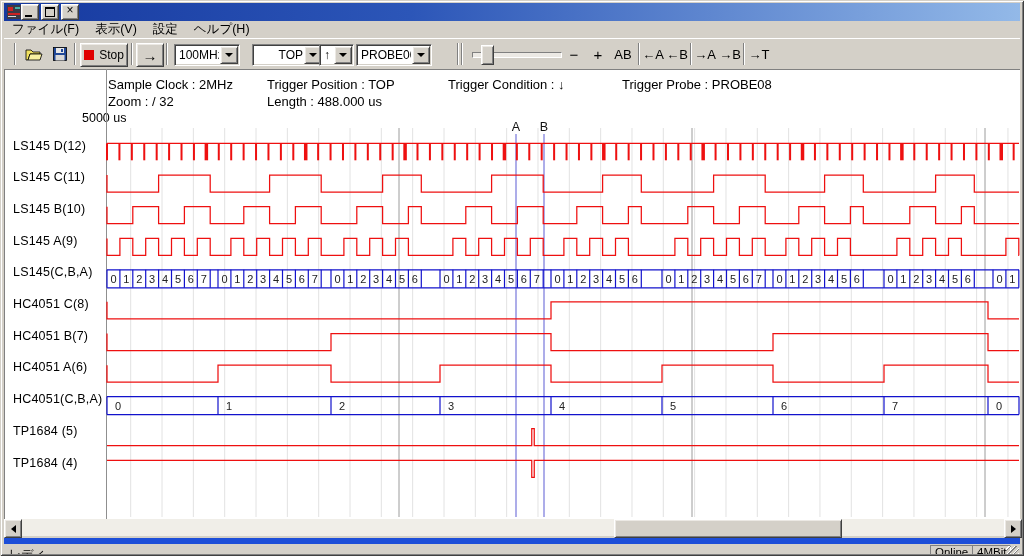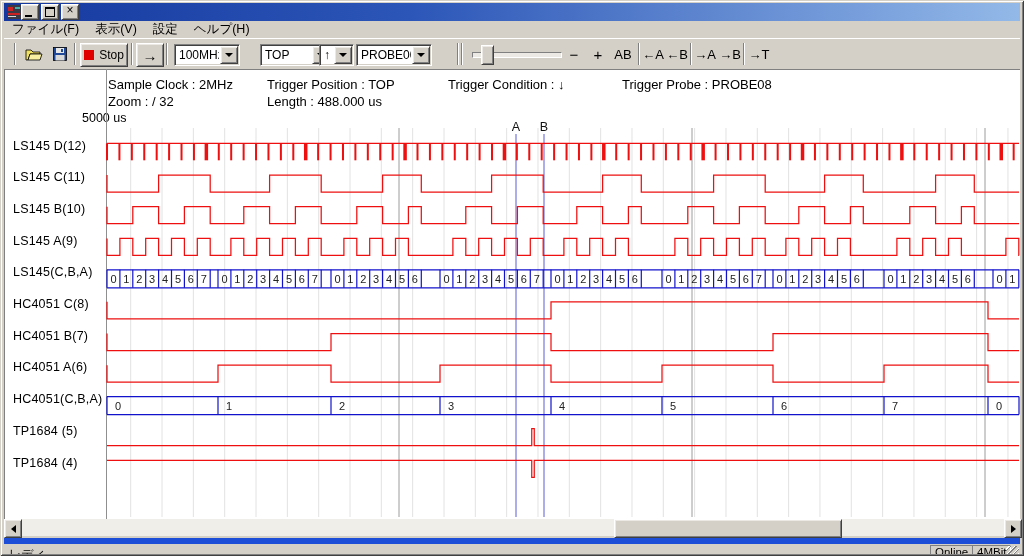--- a/index.html
+++ b/index.html
@@ -136,21 +136,21 @@
   </span>
 
   <span class="titem sep" style="left:162px;"></span>
 
   <span class="titem combo" style="left:170px;width:64px;">
     <span class="combo-val">100MHz</span>
     <span class="combo-arrow">
         <span class="tri-down"></span>
       </span>
   </span>
-  <span class="titem combo" style="left:256px;width:70px;">
+  <span class="titem combo" style="left:248px;width:70px;text-align:right;">
     <span class="combo-val">TOP</span>
     <span class="combo-arrow">
         <span class="tri-down"></span>
       </span>
   </span>
   <span class="titem combo" style="left:315px;width:33px;">
     <span class="combo-val">↑</span>
     <span class="combo-arrow">
         <span class="tri-down"></span>
       </span>

